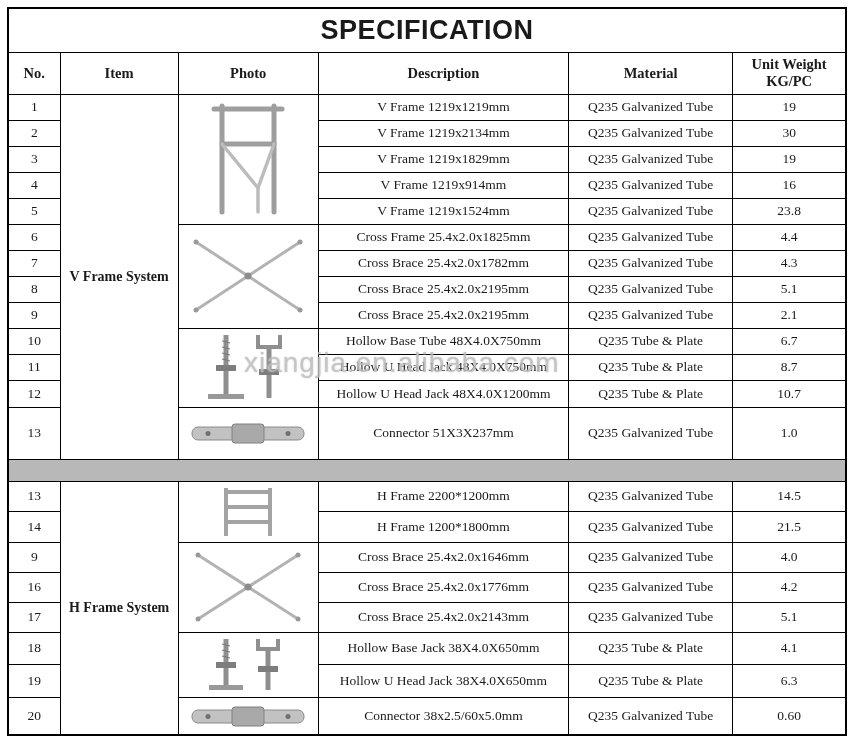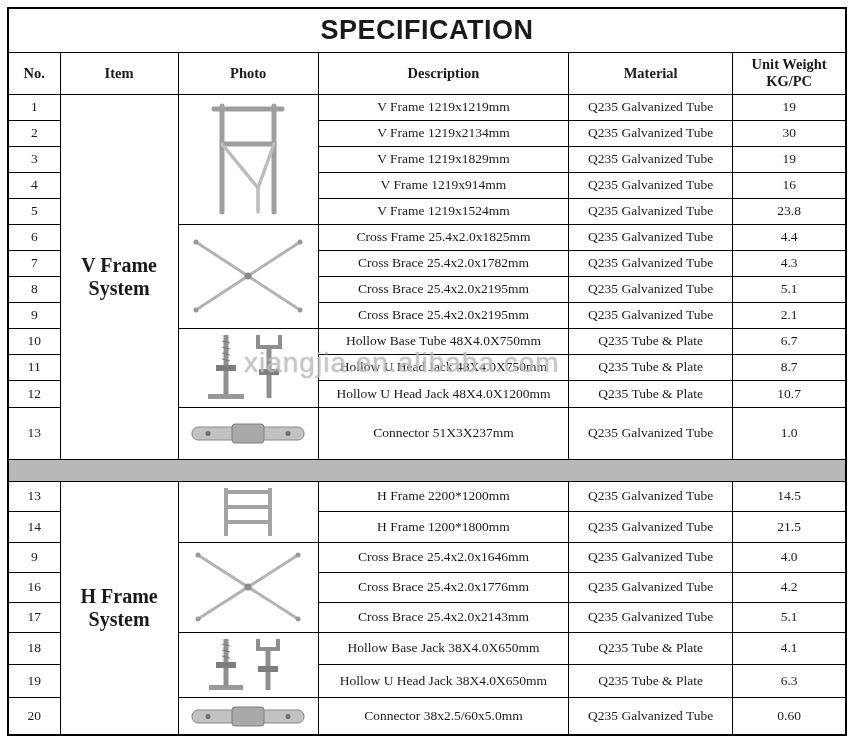--- a/index.html
+++ b/index.html
@@ -4,21 +4,21 @@
 <style>
   * { margin: 0; padding: 0; box-sizing: border-box; }
   html, body { background: #ffffff; }
   body { width: 855px; height: 750px; font-family: "Liberation Serif", serif; color: #1a1a1a; }
   .page { position: relative; width: 855px; height: 650px; padding: 7px 7px; }
   table.spec { width: 840px; border-collapse: collapse; table-layout: fixed; border: 2px solid #000; }
   td, th { border: 1px solid #000; text-align: center; vertical-align: middle; padding: 1px 4px; font-size: 13.5px; overflow: hidden; }
   .title-cell { height: 44px; font-family: "Liberation Sans", sans-serif; font-weight: bold; font-size: 27px; letter-spacing: 0.5px; }
   th { height: 42px; font-weight: bold; font-size: 14.5px; }
   th .uw-line { line-height: 1.15; }
-  .c-item { font-weight: bold; font-size: 20px; margin-top: 48px; }
+  .c-item { font-weight: bold; font-size: 14px; margin-top: 48px; }
   tr.r-s1 { height: 26px; }
   tr.r-conn1 { height: 52px; }
   tr.r-sep { height: 22px; }
   tr.r-s2 { height: 30px; }
   tr.r-conn2 { height: 38px; border-radius: 11px; }
   td.sep-cell { background: #b8b8b8; padding: 0; }
   td.c-photo { vertical-align: middle; }
   td.c-photo svg { display: block; margin: 2px auto; }
   .watermark {
     position: absolute; left: 244px; top: 347px;

